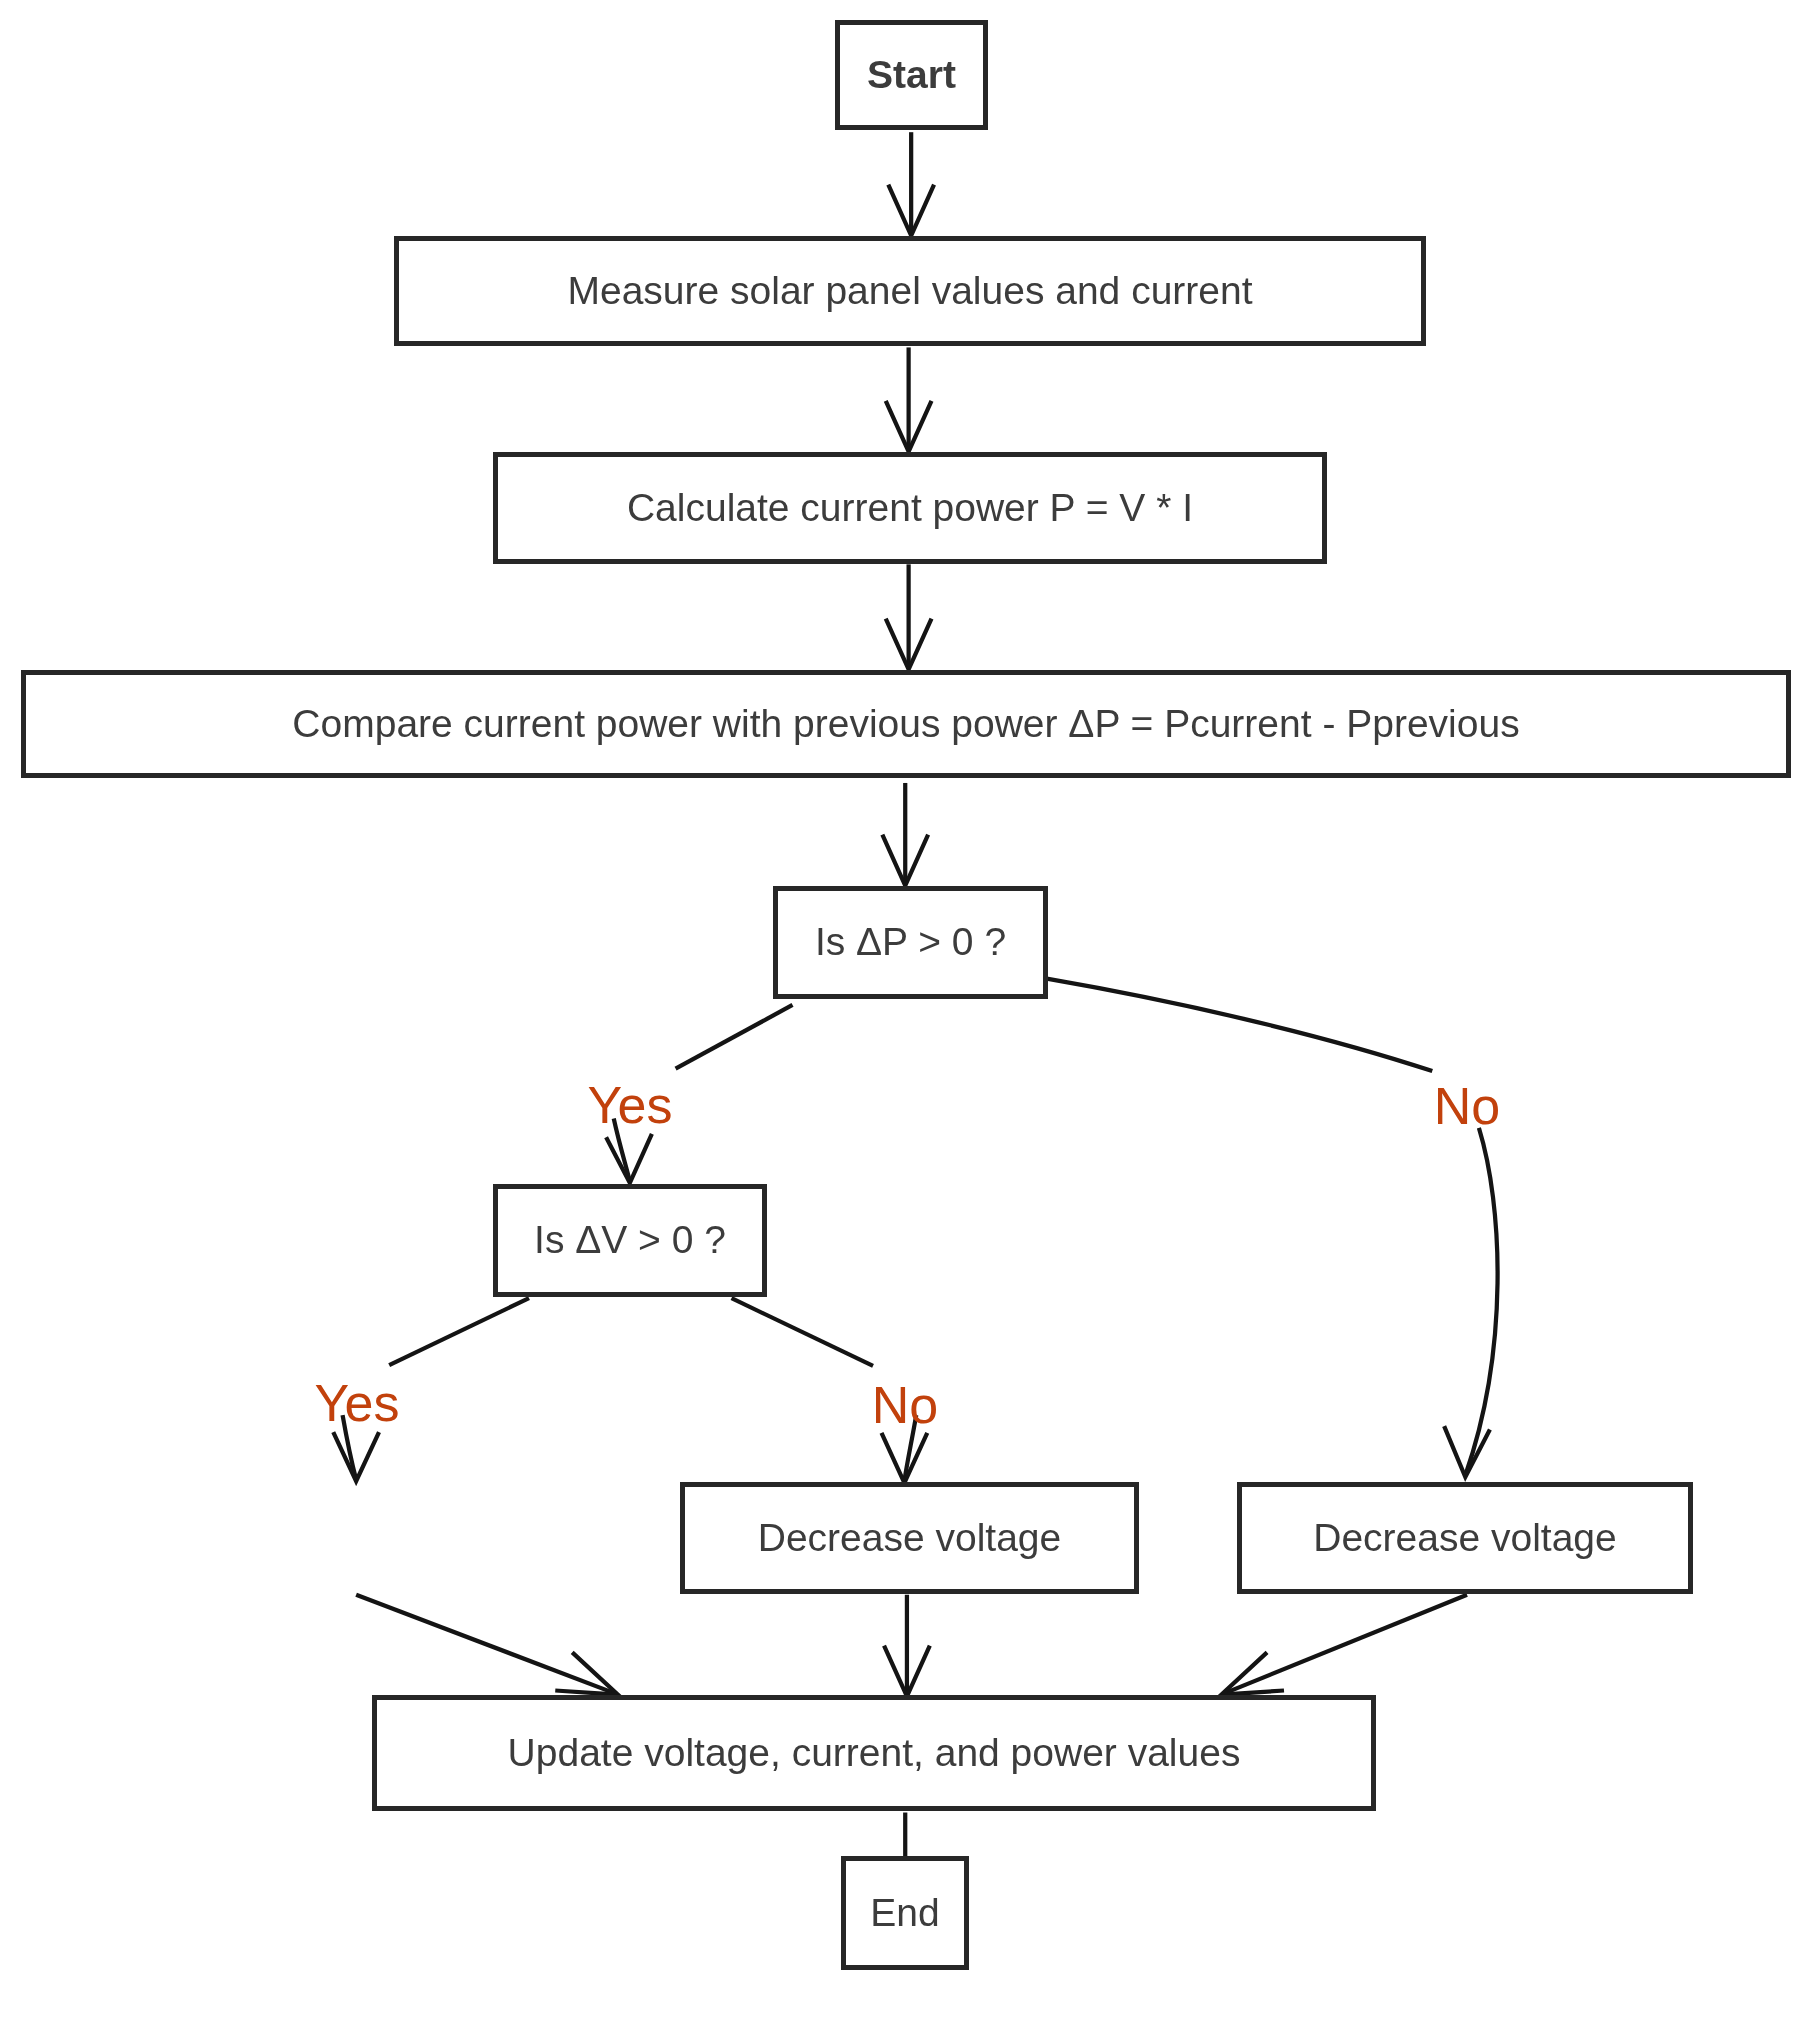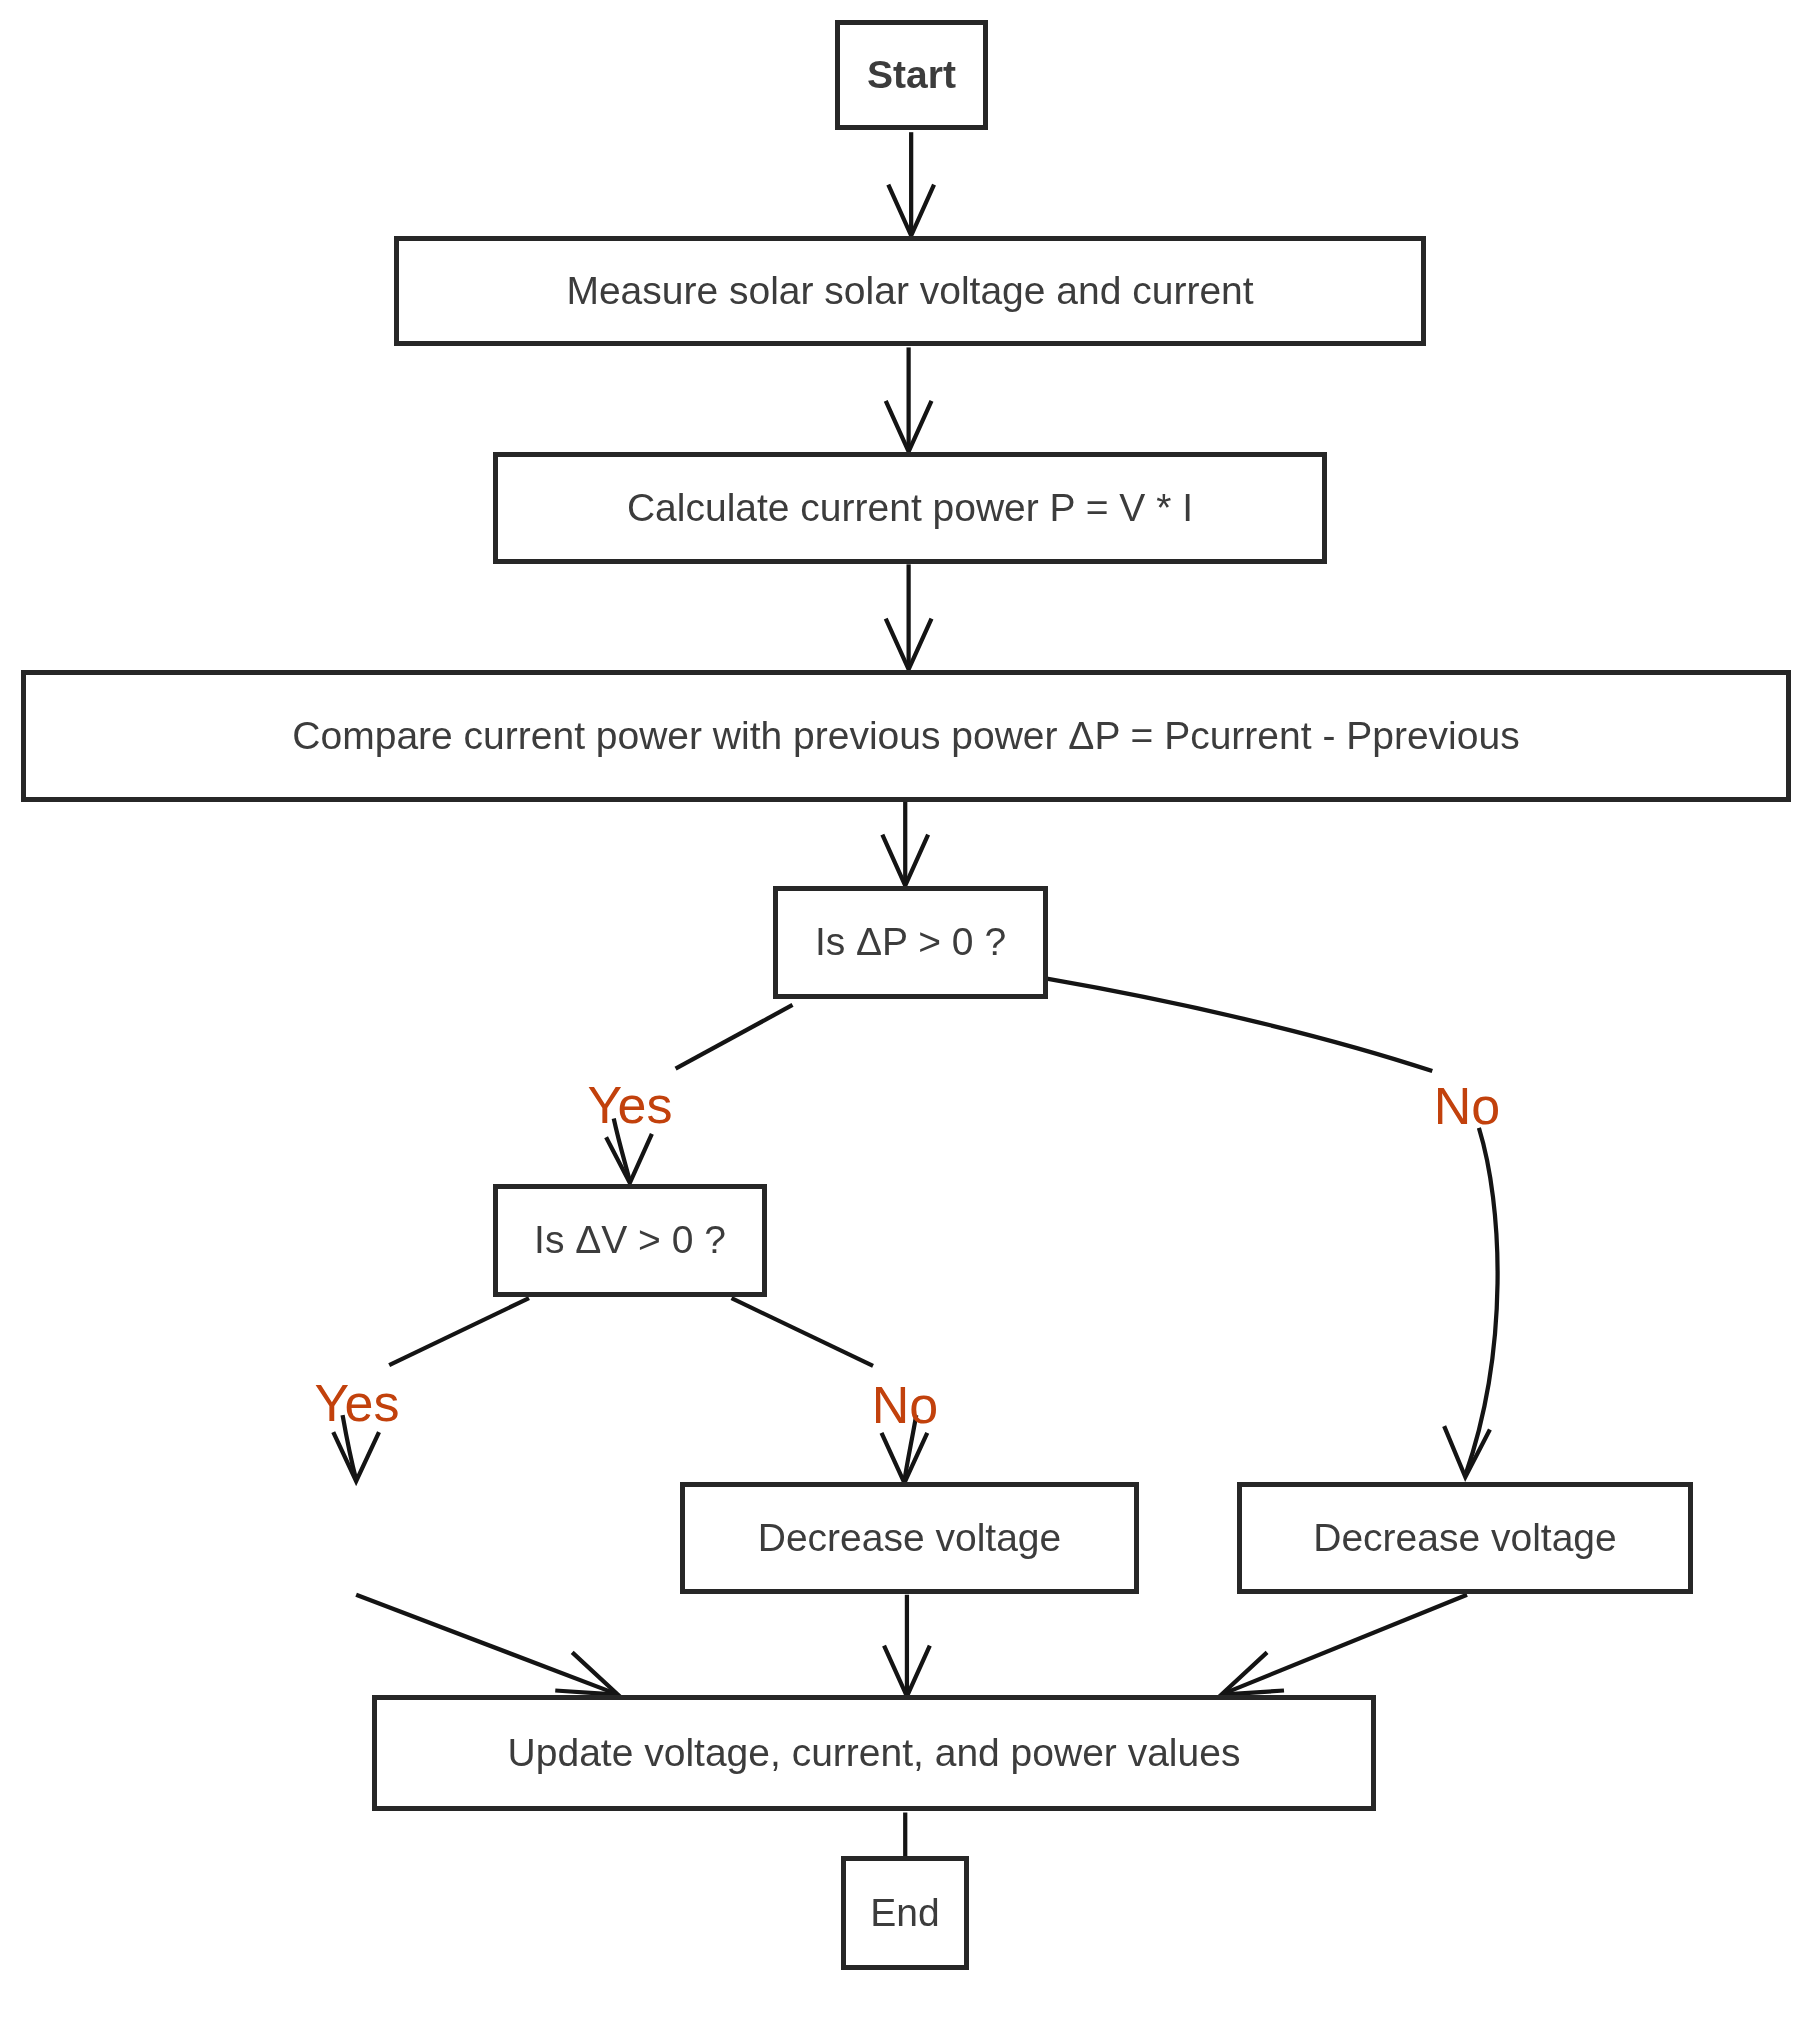--- a/index.html
+++ b/index.html
@@ -122,28 +122,28 @@
       <path d="M1068 2139 L1068 2258"></path>
       <path d="M1041 2200 L1068 2260 L1095 2200"></path>
     </g>
   </svg>
 
   <div class="node" style="left:835px; top:20.3px; width:153px; height:110px;font-weight:bold;">
     <span>Start</span>
   </div>
 
   <div class="node" style="left:394px; top:236px; width:1032px; height:110px;">
-    <span>Measure solar solar voltage and current</span>
+    <span>Measure solar panel values and current</span>
   </div>
 
   <div class="node" style="left:493px; top:452px; width:834px; height:112px;">
     <span>Calculate current power P = V * I</span>
   </div>
 
-  <div class="node" style="left:21px; top:670px; width:1770px; height:132px;">
+  <div class="node" style="left:21px; top:670px; width:1770px; height:108px;">
     <span>Compare current power with previous power ΔP = Pcurrent - Pprevious</span>
   </div>
 
   <div class="node" style="left:773px; top:886px; width:275px; height:113px;text-align:right;">
     <span>Is ΔP &gt; 0 ?</span>
   </div>
 
   <div class="node" style="left:493px; top:1184px; width:274px; height:113px;">
     <span>Is ΔV &gt; 0 ?</span>
   </div>

